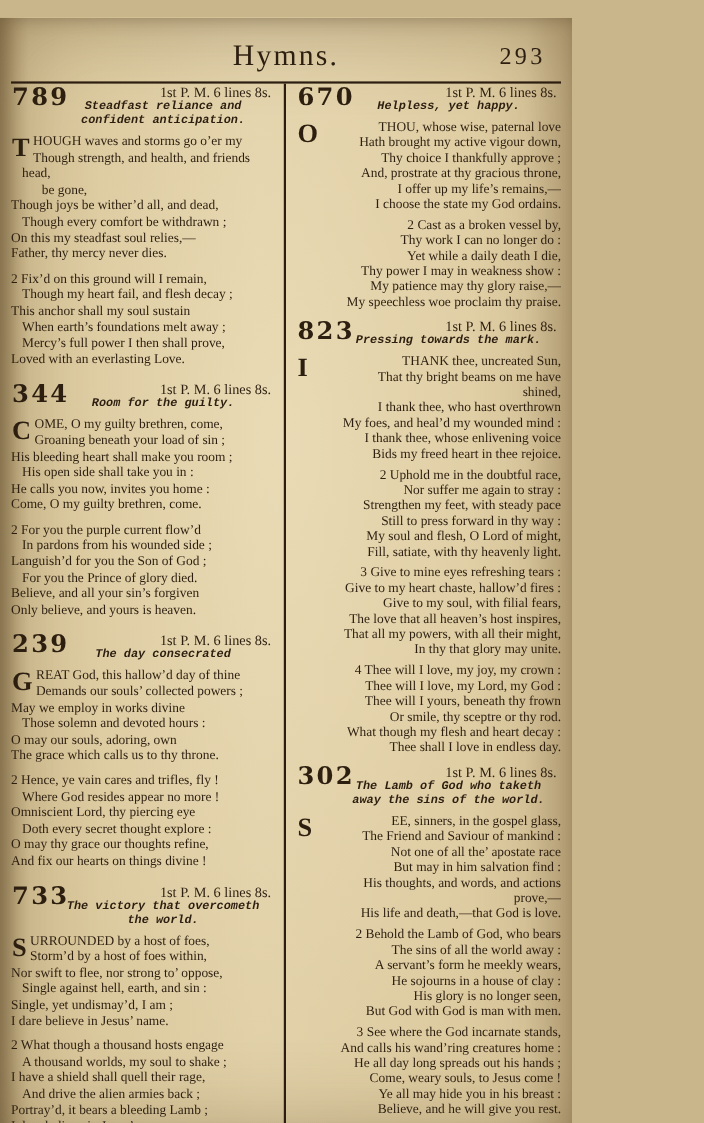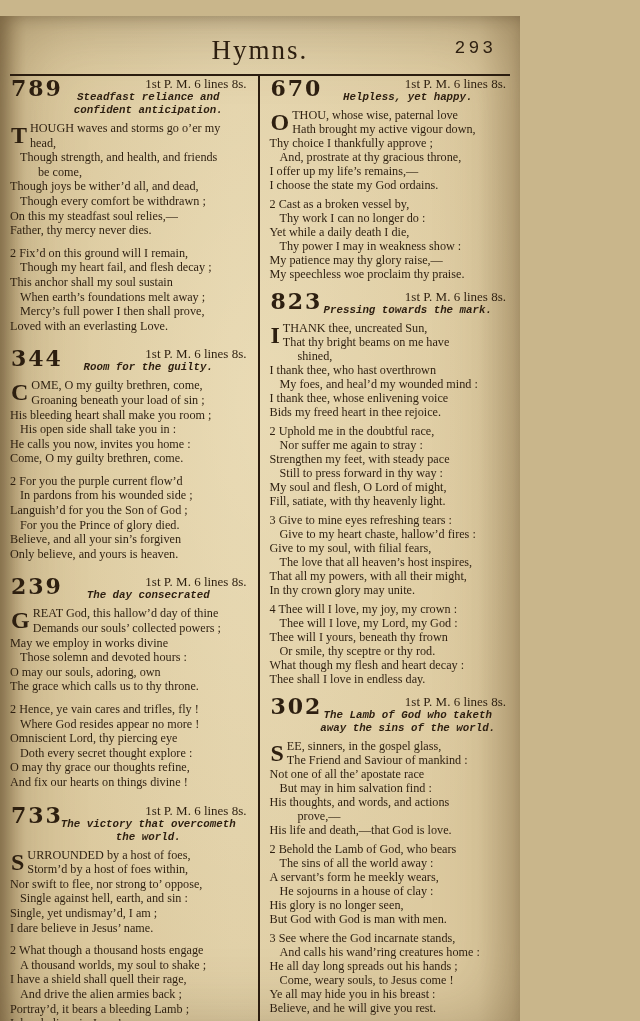--- a/index.html
+++ b/index.html
@@ -16,21 +16,21 @@
       radial-gradient(ellipse at 50% 38%, rgba(255,246,216,0.30), rgba(0,0,0,0) 72%),
       linear-gradient(90deg, #bfa97c 0%, #d9c69a 5%, #e0cfa6 45%, #dcc99e 92%, #c7b287 100%);
     box-shadow: inset 0 0 80px rgba(92,68,36,0.45), inset 7px 0 16px rgba(66,48,26,0.40);
     margin-top: 16px;
   }
   .page-header { position: relative; height: 44px; }
   .header-title {
     text-align: center; font-size: 27px; letter-spacing: 2px; padding-top: 7px;
   }
   .page-number {
-    position: absolute; right: 14px; top: 10px; font-size: 18px; letter-spacing: 3px; font-family: Liberation Mono, monospace;
+    position: absolute; right: 14px; top: 10px; font-size: 22px; letter-spacing: 3px;
   }
   .header-rule { height: 2px; background: #2b1d0f; margin-top: 2px; }
   .columns { display: flex; align-items: stretch; height: 958px; }
   .column { flex: 1; padding-top: 1px; overflow: hidden; }
   .column.left  { padding-right: 7px; }
   .column.right { padding-left: 10px; }
   .col-divider { width: 2px; background: #2b1d0f; }
 
   .hymn-head { position: relative; margin-bottom: 3px; }
   .hymn-num {
@@ -45,21 +45,21 @@
   }
   .verse { margin-bottom: 6px; }
   .left  .verse { margin-bottom: 8px; }
   .right .verse { margin-bottom: 5px; }
   .hymn  { margin-bottom: 9px; }
   .left  .hymn { margin-bottom: 14px; }
   .right .hymn { margin-bottom: 9px; }
 
   .line { white-space: nowrap; font-size: 12.2px; }
   .left  .line { line-height: 14.6px; }
-  .right .line { line-height: 14px; }
+  .right .line { line-height: 14px; text-align: right; }
   .ind0 { padding-left: 0; }
   .ind1 { padding-left: 10px; }
   .ind2 { padding-left: 28px; }
 
   .cap {
     float: left; font-size: 24px; line-height: 26px;
     padding: 1px 3px 0 1px; font-weight: 600;
   }
 </style>
 </head>
@@ -75,23 +75,23 @@
     <div class="column left" id="col-0">
         <article class="hymn">
           <div class="hymn-head">
             <div class="hymn-num">789</div>
             <div class="hymn-meter">1st P. M. 6 lines 8s.</div>
             <div class="hymn-sub">Steadfast reliance and confident anticipation.</div>
           </div>
           <div class="verse">
             <span class="cap">T</span>
             <div class="line ind0">HOUGH waves and storms go o’er my</div>
+            <div class="line ind1">Though strength, and health, and friends</div>
             <div class="line ind1">head,</div>
-            <div class="line ind1">Though strength, and health, and friends</div>
-            <div class="line ind2">be come,</div>
+            <div class="line ind2">be gone,</div>
             <div class="line ind0">Though joys be wither’d all, and dead,</div>
             <div class="line ind1">Though every comfort be withdrawn ;</div>
             <div class="line ind0">On this my steadfast soul relies,—</div>
             <div class="line ind0">Father, thy mercy never dies.</div>
           </div>
           <div class="verse">
             <div class="line ind0">2 Fix’d on this ground will I remain,</div>
             <div class="line ind1">Though my heart fail, and flesh decay ;</div>
             <div class="line ind0">This anchor shall my soul sustain</div>
             <div class="line ind1">When earth’s foundations melt away ;</div>
@@ -221,21 +221,21 @@
             <div class="line ind1">Still to press forward in thy way :</div>
             <div class="line ind0">My soul and flesh, O Lord of might,</div>
             <div class="line ind0">Fill, satiate, with thy heavenly light.</div>
           </div>
           <div class="verse">
             <div class="line ind0">3 Give to mine eyes refreshing tears :</div>
             <div class="line ind1">Give to my heart chaste, hallow’d fires :</div>
             <div class="line ind0">Give to my soul, with filial fears,</div>
             <div class="line ind1">The love that all heaven’s host inspires,</div>
             <div class="line ind0">That all my powers, with all their might,</div>
-            <div class="line ind0">In thy crown glory may unite.</div>
+            <div class="line ind0">In thy that glory may unite.</div>
           </div>
           <div class="verse">
             <div class="line ind0">4 Thee will I love, my joy, my crown :</div>
             <div class="line ind1">Thee will I love, my Lord, my God :</div>
             <div class="line ind0">Thee will I yours, beneath thy frown</div>
             <div class="line ind1">Or smile, thy sceptre or thy rod.</div>
             <div class="line ind0">What though my flesh and heart decay :</div>
             <div class="line ind0">Thee shall I love in endless day.</div>
           </div>
         </article>

